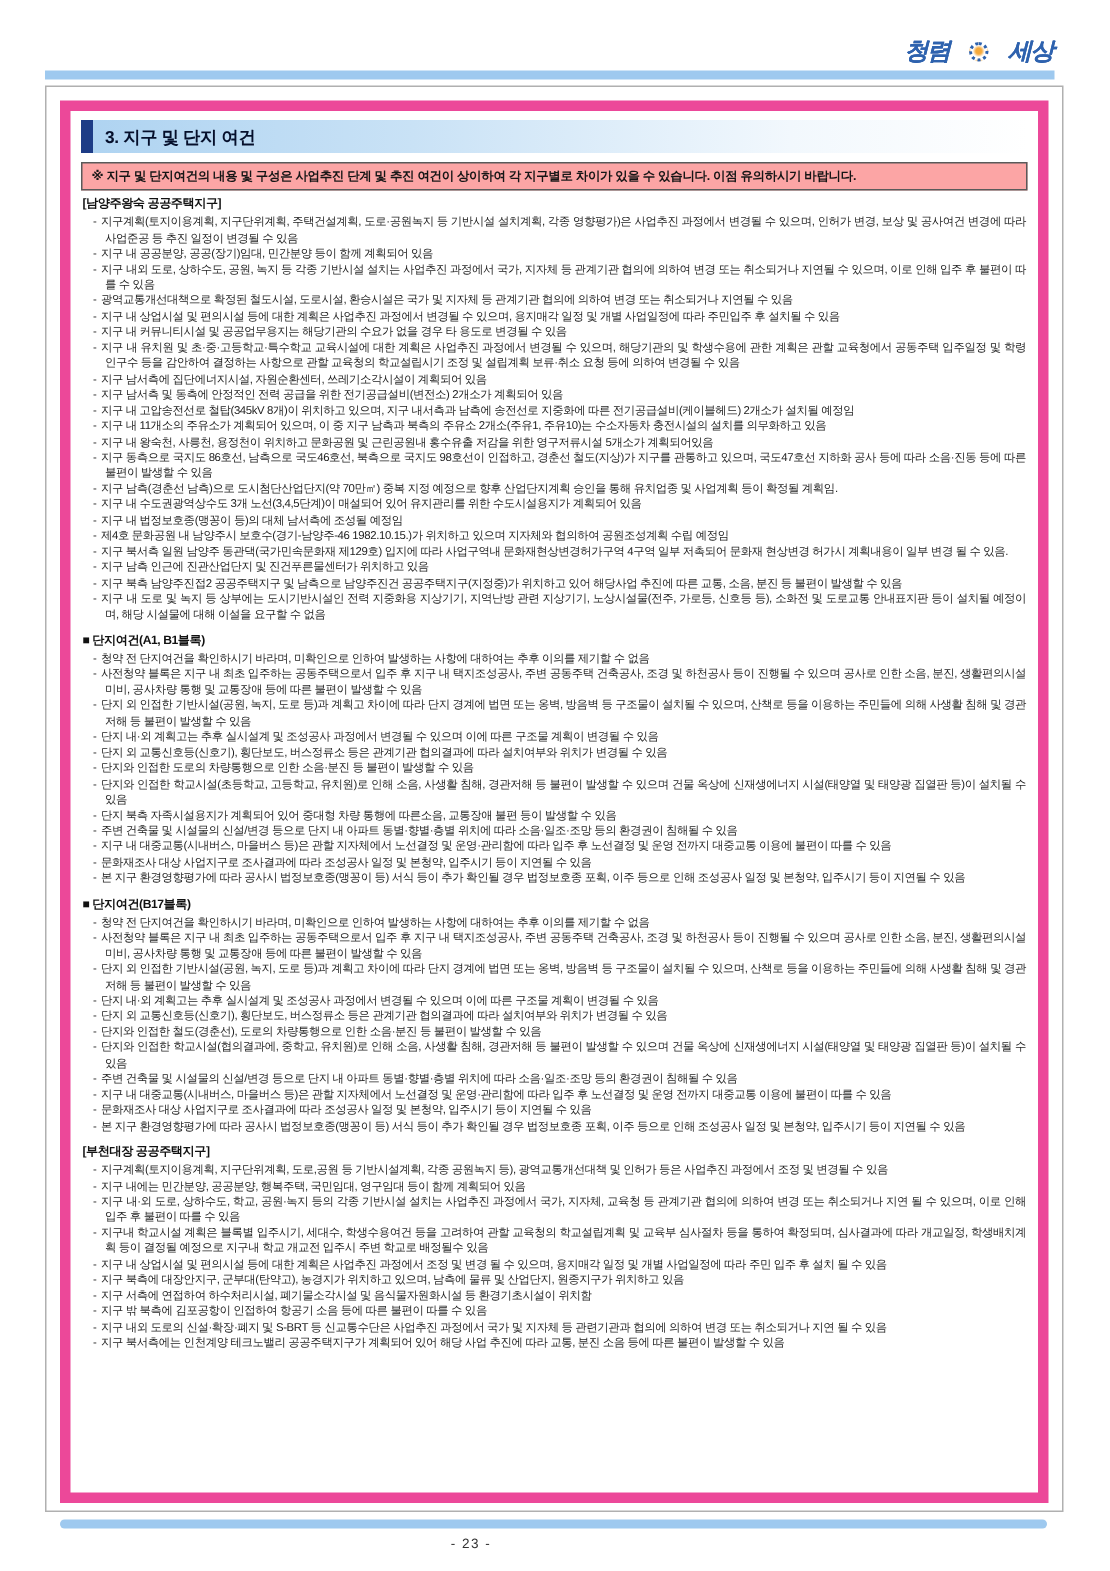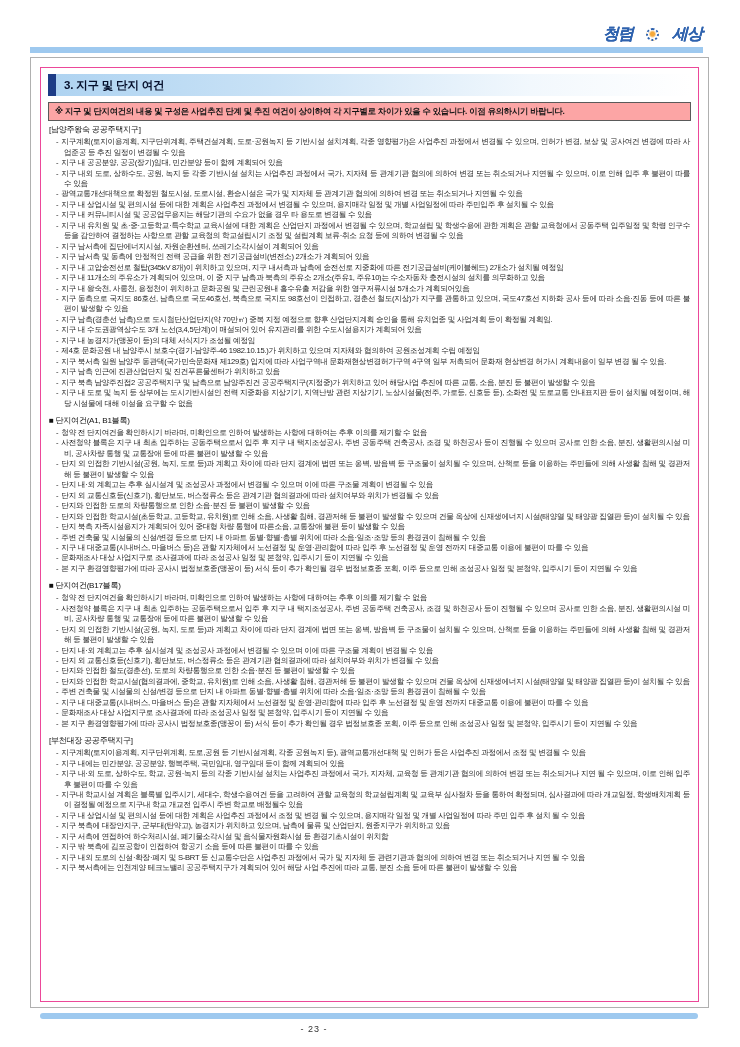--- a/index.html
+++ b/index.html
@@ -15,38 +15,38 @@
     border:2px dotted #2e62ae; background:radial-gradient(circle at 50% 45%, #f5a93b 0 30%, #ffffff 60%);
     margin:0 1px; }
 
   
   .head-rule { position:absolute; left:30px; top:47px; width:673px; height:6px; background:#9ec9ef; }
 
   
   .outer-frame { position:absolute; left:30px; top:57px; width:679px; height:951px;
     border:1px solid #b0b0b0; background:#fff; }
   .inner-frame { position:absolute; left:9px; top:9px; right:9px; bottom:5px;
-    border:1px solid #ec4899; background:#fff; padding:6px 7px 4px 7px; overflow:hidden; }
+    border:7px solid #ec4899; background:#fff; padding:6px 7px 4px 7px; overflow:hidden; }
 
   
   .title-bar { position:relative; height:22px; background:linear-gradient(to right,#aed3f1 0%,#c9e2f6 35%,#f2f8fd 75%,#ffffff 100%);
     display:flex; align-items:center; }
   .title-accent { width:8px; height:22px; background:#1d3c86; margin-right:8px; flex:0 0 auto; }
   .title-text { font-size:11.5px; font-weight:bold; color:#050f2b; letter-spacing:-0.2px; }
 
   
   .notice { margin-top:6px; border:1px solid #5a5a5a; background:#fca5a5; padding:3px 6px;
     font-size:8.3px; font-weight:bold; color:#161616; letter-spacing:-0.2px; line-height:1.35;
     text-align:justify; word-break:break-all; }
 
   
   .content { margin-top:3px; padding:0 1px; color:#1c1c1c; }
   .doc-section { margin-top:6px; }
   .doc-section:first-child { margin-top:3px; }
-  .sec-title { font-size:8.1px; font-weight:normal; color:#111; letter-spacing:-0.3px; margin-bottom:2px; }
+  .sec-title { font-size:8.1px; font-weight:bold; color:#111; letter-spacing:-0.3px; margin-bottom:2px; }
   .item { font-size:7.6px; line-height:10.45px; letter-spacing:-0.25px; text-align:justify;
     word-break:break-all; padding-left:15px; text-indent:-8px; color:#1d1d1d; }
   .item .dash { display:inline; padding-right:3px; }
 
   
   .foot-rule { position:absolute; left:40px; top:1013px; width:658px; height:6px;
     background:#9ec9ef; border-radius:3px; }
   .page-num { position:absolute; left:0; top:1024px; width:628px; text-align:center;
     font-size:9px; color:#333; letter-spacing:1px; }
 </style>
@@ -77,30 +77,30 @@
 
       <div class="content" id="sections">
           <div class="doc-section">
             <div class="sec-title">[남양주왕숙 공공주택지구]</div>
             <div class="item"><span class="dash">-</span><span>지구계획(토지이용계획, 지구단위계획, 주택건설계획, 도로·공원녹지 등 기반시설 설치계획, 각종 영향평가)은 사업추진 과정에서 변경될 수 있으며, 인허가 변경, 보상 및 공사여건 변경에 따라 사업준공 등 추진 일정이 변경될 수 있음</span></div>
             <div class="item"><span class="dash">-</span><span>지구 내 공공분양, 공공(장기)임대, 민간분양 등이 함께 계획되어 있음</span></div>
             <div class="item"><span class="dash">-</span><span>지구 내외 도로, 상하수도, 공원, 녹지 등 각종 기반시설 설치는 사업추진 과정에서 국가, 지자체 등 관계기관 협의에 의하여 변경 또는 취소되거나 지연될 수 있으며, 이로 인해 입주 후 불편이 따를 수 있음</span></div>
             <div class="item"><span class="dash">-</span><span>광역교통개선대책으로 확정된 철도시설, 도로시설, 환승시설은 국가 및 지자체 등 관계기관 협의에 의하여 변경 또는 취소되거나 지연될 수 있음</span></div>
             <div class="item"><span class="dash">-</span><span>지구 내 상업시설 및 편의시설 등에 대한 계획은 사업추진 과정에서 변경될 수 있으며, 용지매각 일정 및 개별 사업일정에 따라 주민입주 후 설치될 수 있음</span></div>
             <div class="item"><span class="dash">-</span><span>지구 내 커뮤니티시설 및 공공업무용지는 해당기관의 수요가 없을 경우 타 용도로 변경될 수 있음</span></div>
-            <div class="item"><span class="dash">-</span><span>지구 내 유치원 및 초·중·고등학교·특수학교 교육시설에 대한 계획은 산업단지 과정에서 변경될 수 있으며, 학교설립 및 학생수용에 관한 계획은 관할 교육청에서 공동주택 입주일정 및 학령 인구수 등을 감안하여 결정하는 사항으로 관할 교육청의 학교설립시기 조정 및 설립계획 보류·취소 요청 등에 의하여 변경될 수 있음</span></div>
+            <div class="item"><span class="dash">-</span><span>지구 내 유치원 및 초·중·고등학교·특수학교 교육시설에 대한 계획은 사업추진 과정에서 변경될 수 있으며, 해당기관의 및 학생수용에 관한 계획은 관할 교육청에서 공동주택 입주일정 및 학령 인구수 등을 감안하여 결정하는 사항으로 관할 교육청의 학교설립시기 조정 및 설립계획 보류·취소 요청 등에 의하여 변경될 수 있음</span></div>
             <div class="item"><span class="dash">-</span><span>지구 남서측에 집단에너지시설, 자원순환센터, 쓰레기소각시설이 계획되어 있음</span></div>
             <div class="item"><span class="dash">-</span><span>지구 남서측 및 동측에 안정적인 전력 공급을 위한 전기공급설비(변전소) 2개소가 계획되어 있음</span></div>
             <div class="item"><span class="dash">-</span><span>지구 내 고압송전선로 철탑(345kV 8개)이 위치하고 있으며, 지구 내서측과 남측에 송전선로 지중화에 따른 전기공급설비(케이블헤드) 2개소가 설치될 예정임</span></div>
             <div class="item"><span class="dash">-</span><span>지구 내 11개소의 주유소가 계획되어 있으며, 이 중 지구 남측과 북측의 주유소 2개소(주유1, 주유10)는 수소자동차 충전시설의 설치를 의무화하고 있음</span></div>
             <div class="item"><span class="dash">-</span><span>지구 내 왕숙천, 사릉천, 용정천이 위치하고 문화공원 및 근린공원내 홍수유출 저감을 위한 영구저류시설 5개소가 계획되어있음</span></div>
             <div class="item"><span class="dash">-</span><span>지구 동측으로 국지도 86호선, 남측으로 국도46호선, 북측으로 국지도 98호선이 인접하고, 경춘선 철도(지상)가 지구를 관통하고 있으며, 국도47호선 지하화 공사 등에 따라 소음·진동 등에 따른 불편이 발생할 수 있음</span></div>
             <div class="item"><span class="dash">-</span><span>지구 남측(경춘선 남측)으로 도시첨단산업단지(약 70만㎡) 중복 지정 예정으로 향후 산업단지계획 승인을 통해 유치업종 및 사업계획 등이 확정될 계획임.</span></div>
             <div class="item"><span class="dash">-</span><span>지구 내 수도권광역상수도 3개 노선(3,4,5단계)이 매설되어 있어 유지관리를 위한 수도시설용지가 계획되어 있음</span></div>
-            <div class="item"><span class="dash">-</span><span>지구 내 농경지가(맹꽁이 등)의 대체 서식지가 조성될 예정임</span></div>
+            <div class="item"><span class="dash">-</span><span>지구 내 법정보호종(맹꽁이 등)의 대체 남서측에 조성될 예정임</span></div>
             <div class="item"><span class="dash">-</span><span>제4호 문화공원 내 남양주시 보호수(경기-남양주-46 1982.10.15.)가 위치하고 있으며 지자체와 협의하여 공원조성계획 수립 예정임</span></div>
             <div class="item"><span class="dash">-</span><span>지구 북서측 일원 남양주 동관댁(국가민속문화재 제129호) 입지에 따라 사업구역내 문화재현상변경허가구역 4구역 일부 저촉되어 문화재 현상변경 허가시 계획내용이 일부 변경 될 수 있음.</span></div>
             <div class="item"><span class="dash">-</span><span>지구 남측 인근에 진관산업단지 및 진건푸른물센터가 위치하고 있음</span></div>
             <div class="item"><span class="dash">-</span><span>지구 북측 남양주진접2 공공주택지구 및 남측으로 남양주진건 공공주택지구(지정중)가 위치하고 있어 해당사업 추진에 따른 교통, 소음, 분진 등 불편이 발생할 수 있음</span></div>
             <div class="item"><span class="dash">-</span><span>지구 내 도로 및 녹지 등 상부에는 도시기반시설인 전력 지중화용 지상기기, 지역난방 관련 지상기기, 노상시설물(전주, 가로등, 신호등 등), 소화전 및 도로교통 안내표지판 등이 설치될 예정이며, 해당 시설물에 대해 이설을 요구할 수 없음</span></div>
           </div>
           <div class="doc-section">
             <div class="sec-title">■ 단지여건(A1, B1블록)</div>
             <div class="item"><span class="dash">-</span><span>청약 전 단지여건을 확인하시기 바라며, 미확인으로 인하여 발생하는 사항에 대하여는 추후 이의를 제기할 수 없음</span></div>
             <div class="item"><span class="dash">-</span><span>사전청약 블록은 지구 내 최초 입주하는 공동주택으로서 입주 후 지구 내 택지조성공사, 주변 공동주택 건축공사, 조경 및 하천공사 등이 진행될 수 있으며 공사로 인한 소음, 분진, 생활편의시설 미비, 공사차량 통행 및 교통장애 등에 따른 불편이 발생할 수 있음</span></div>

